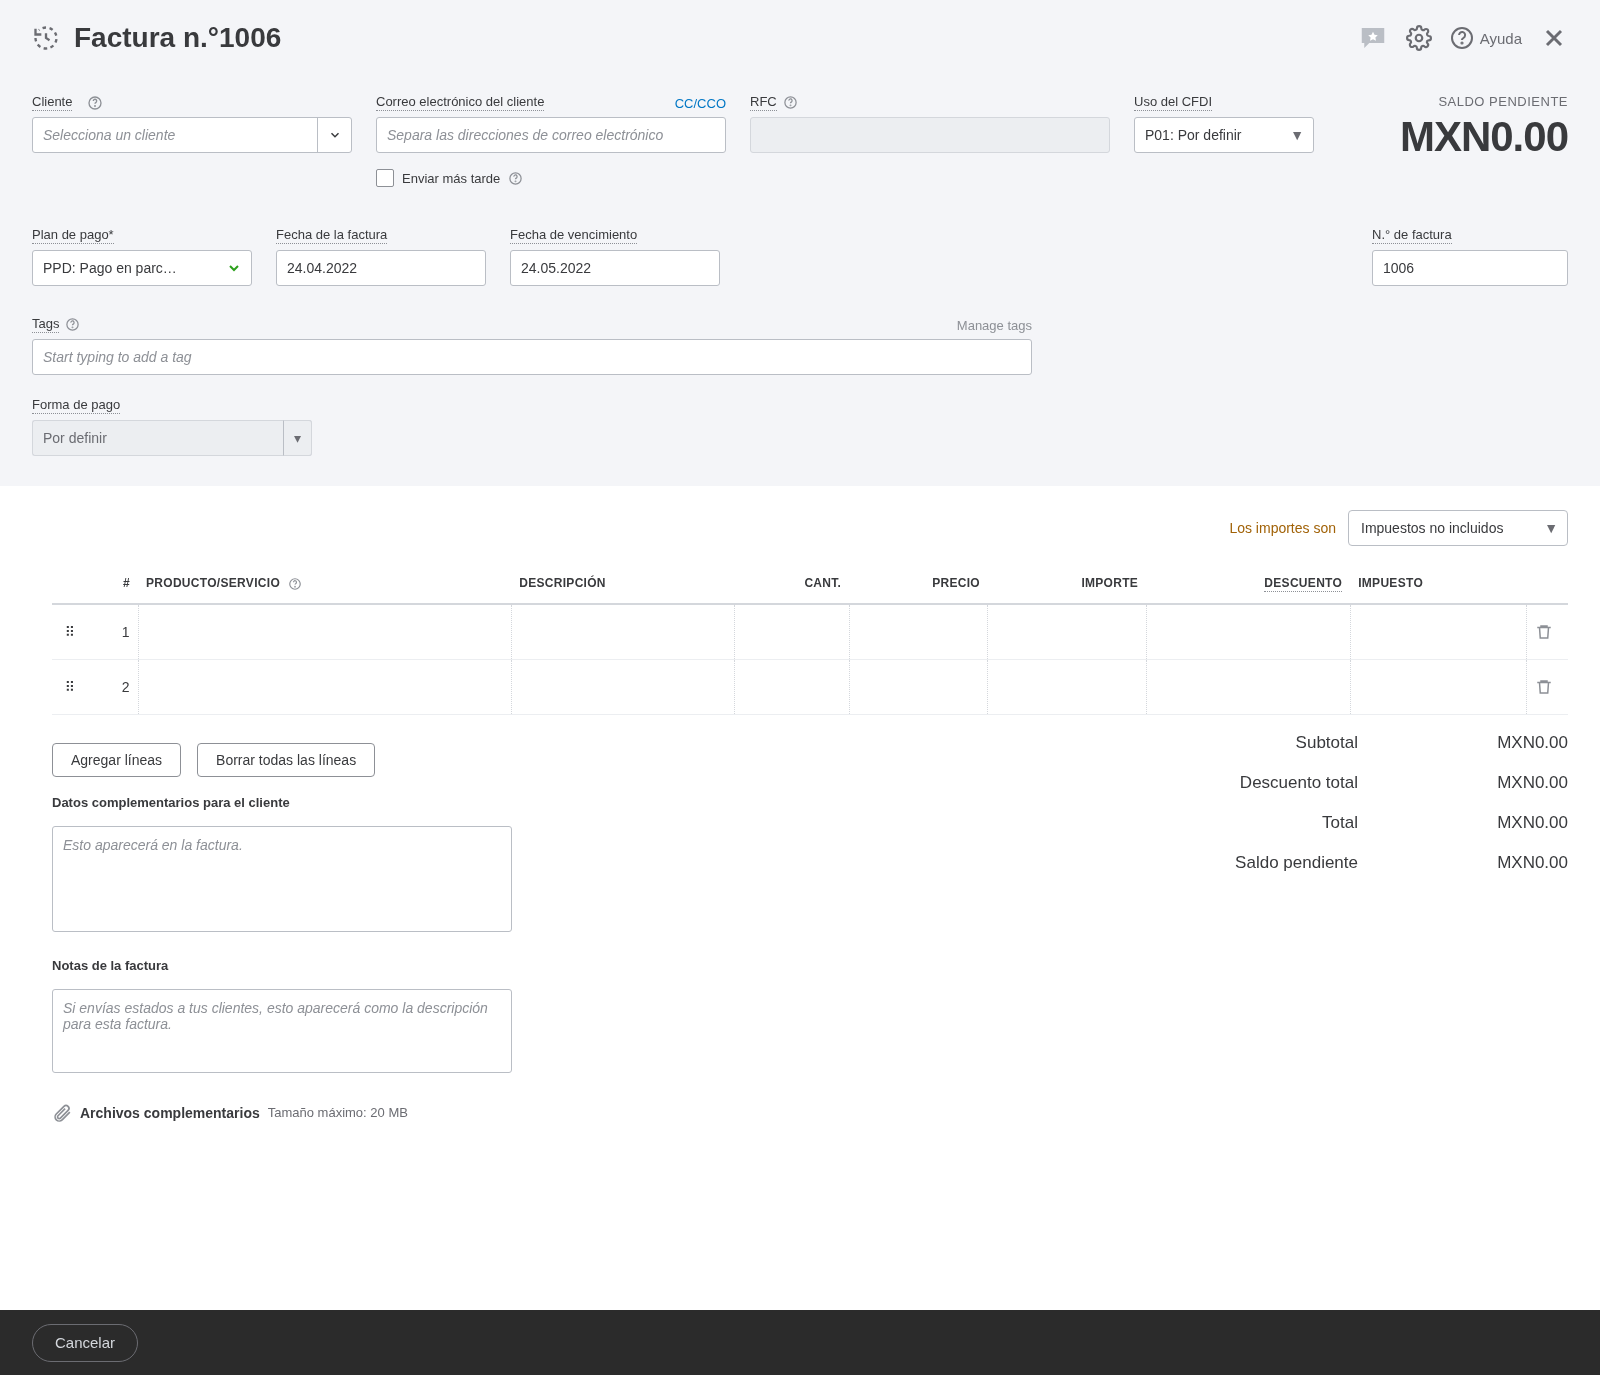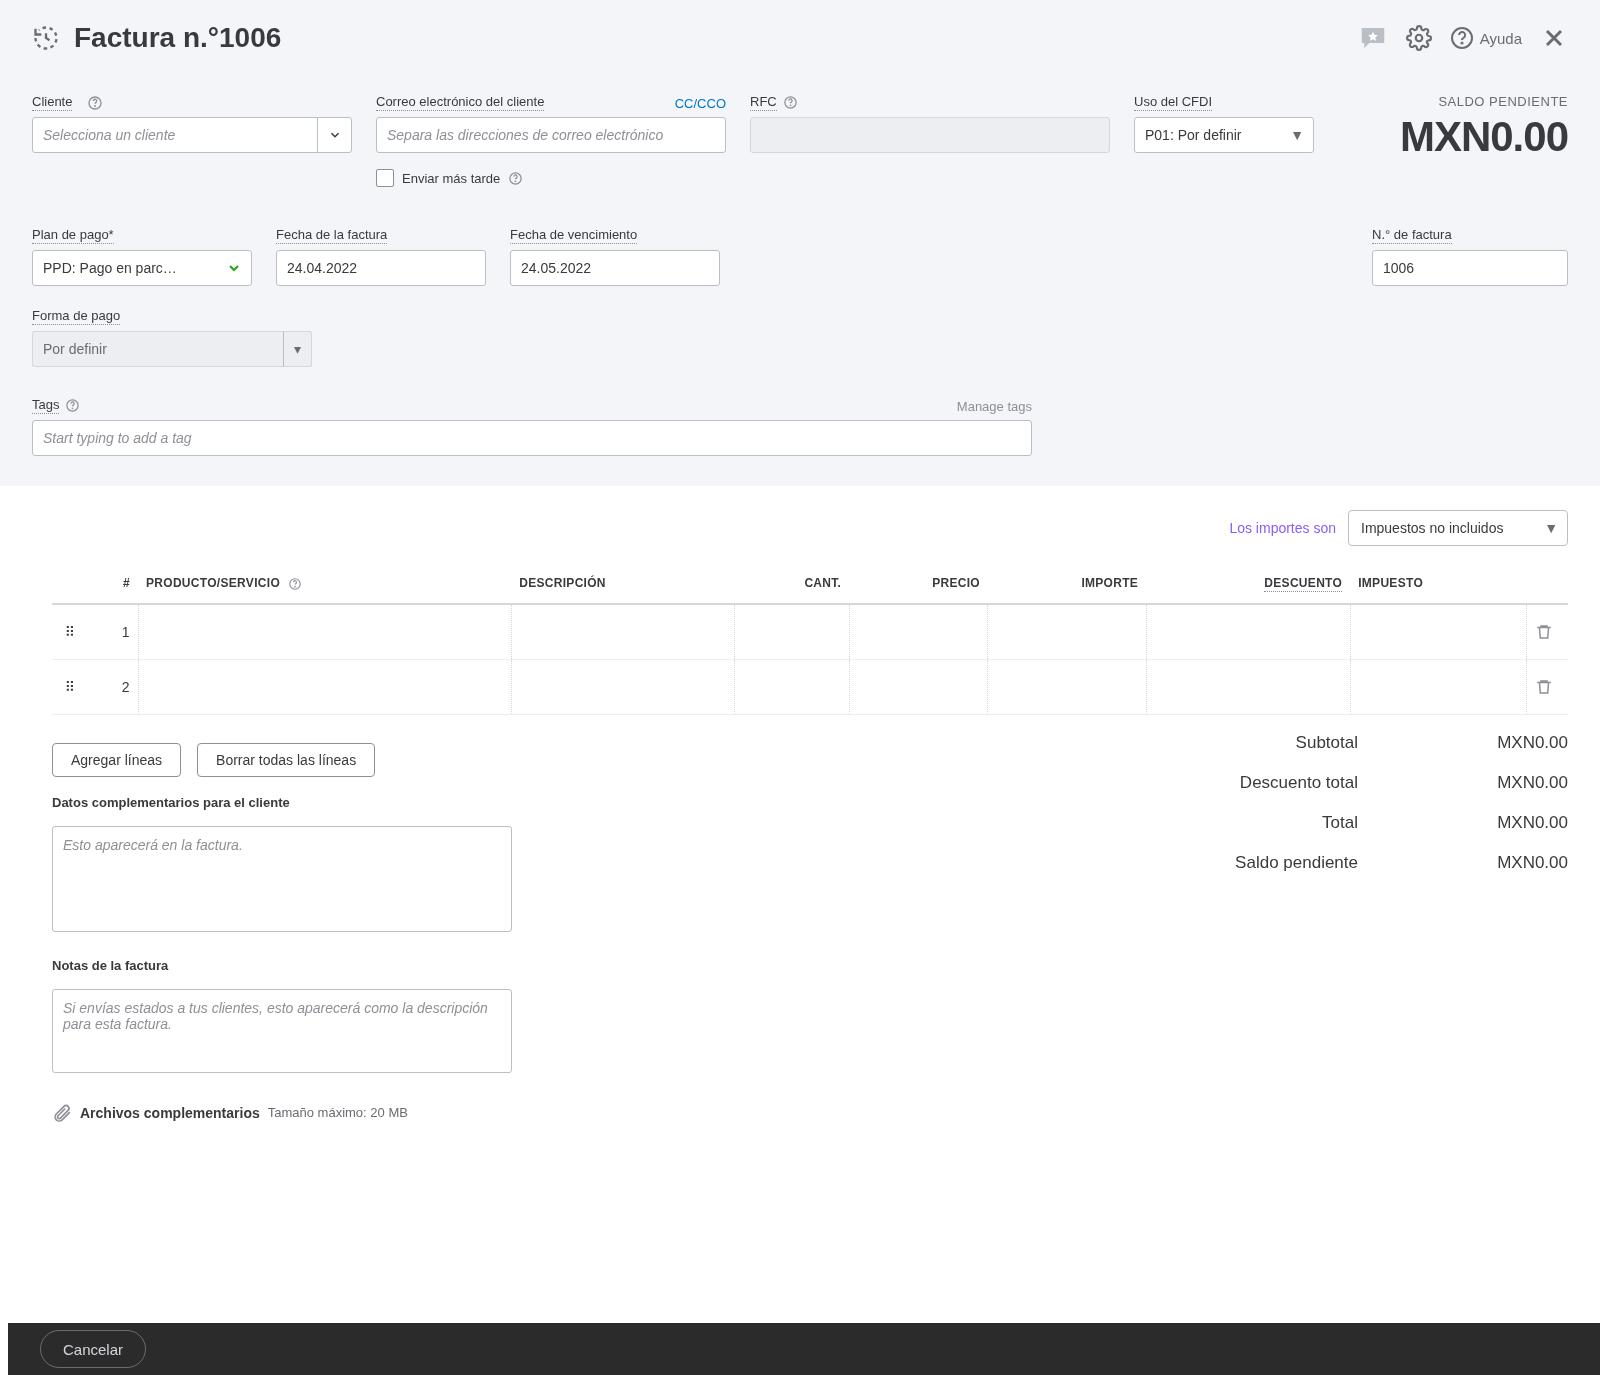--- a/index.html
+++ b/index.html
@@ -42,21 +42,21 @@
   .send-later { display: flex; align-items: center; gap: 8px; margin-top: 10px; }
   .checkbox { width: 18px; height: 18px; border: 1px solid #8d9096; border-radius: 2px; background: #fff; cursor: pointer; }
   .pending-block { margin-left: auto; text-align: right; }
   .pending-label { font-size: 13px; letter-spacing: 0.5px; color: #6b6c72; margin-bottom: 4px; }
   .pending-amount { font-size: 42px; font-weight: 800; color: #393a3d; letter-spacing: -1px; }
   .second-row { margin-top: 40px; display: flex; align-items: flex-start; }
   .manage-tags { color: #8d9096; font-size: 13px; cursor: pointer; }
   .tags-input { width: 1000px; }
   .bottom-region { padding: 24px 32px 120px 52px; }
   .amounts-row { display: flex; justify-content: flex-end; align-items: center; gap: 12px; margin-bottom: 18px; }
-  .amounts-label { font-size: 14px; color: #8b5cf6; }
+  .amounts-label { font-size: 14px; color: #a16207; }
   .tax-select { height: 36px; border: 1px solid #babec5; border-radius: 4px; padding: 0 34px 0 12px; background: #fff; min-width: 220px; }
   table.line-items { width: 100%; border-collapse: collapse; }
   table.line-items th {
     text-align: left; font-size: 12px; font-weight: 700; letter-spacing: 0.3px;
     color: #393a3d; padding: 12px 8px; border-bottom: 2px solid #d4d7dc;
   }
   table.line-items th.right, table.line-items td.right { text-align: right; }
   table.line-items td {
     padding: 18px 8px; border-bottom: 1px solid #eceef1; font-size: 14px; color: #393a3d;
     border-right: 1px dotted #d4d7dc;
@@ -76,21 +76,21 @@
   .totals-row .label { text-align: right; min-width: 200px; }
   .totals-row .value { min-width: 130px; text-align: right; }
   .bottom-flex { display: flex; gap: 40px; margin-top: 8px; }
   .memo-block { display: flex; flex-direction: column; gap: 16px; }
   .memo-label { font-size: 13px; font-weight: 600; color: #393a3d; }
   .textarea { width: 460px; height: 106px; border: 1px solid #babec5; border-radius: 3px; padding: 10px; font-size: 14px; resize: none; font-family: inherit; }
   .textarea::placeholder { color: #8d9096; font-style: italic; }
   .attach-row { display: flex; align-items: center; gap: 8px; margin-top: 30px; color: #6b6c72; }
   .attach-label { font-weight: 600; color: #393a3d; }
   .footer-bar {
-    position: fixed; bottom: 0; left: 8px; right: 0; height: 52px;
+    position: fixed; bottom: 0; left: 0; right: 0; height: 65px;
     background: #2b2b2b; display: flex; align-items: center; justify-content: space-between;
     padding: 0 32px;
   }
   .footer-left, .footer-right { display: flex; gap: 14px; align-items: center; }
   .pill-btn {
     height: 38px; padding: 0 22px; border-radius: 19px; border: 1px solid #6b6c72;
     background: transparent; color: #d4d7dc; font-size: 15px; cursor: pointer;
   }
   .pill-btn.save { border-color: #6b6c72; }
   .pill-btn.primary { background: #2ca01c; border-color: #2ca01c; color: #fff; font-weight: 600; }
@@ -233,43 +233,43 @@
         <span class="field-label">Fecha de vencimiento</span>
         <input class="input" value="24.05.2022" style="">
       </div>
     </div>
     <div class="field-group" style="width:196px;margin-left:auto">
       <span class="field-label">N.° de factura</span>
       <input class="input" value="1006" style="">
     </div>
   </div>
 
-  <div class="field-group" style="margin-top:22px;width:280px">
-    <span class="field-label">Forma de pago</span>
-    <div class="select-wrap">
-      <div class="input disabled-input" style="width:100%;display:flex;align-items:center;border-right:none">
-        <span style="color:#6b6c72">Por definir</span>
-      </div>
-      <span class="chev" style="border-left:1px solid #babec5;height:100%;display:flex;align-items:center;padding:0 10px;background:#eceef1;border:1px solid #d4d7dc;border-left:1px solid #babec5;right:0;top:0;transform:none;border-radius:0 3px 3px 0">▾</span>
-    </div>
-  </div>
-
   <div class="field-group" style="margin-top:30px">
     <div class="label-row" style="width:1000px">
       <span style="display:flex;align-items:center;gap:6px">
         <span class="field-label">Tags</span>
         <svg width="15" height="15" viewBox="0 0 24 24" fill="none" stroke="#8d9096" stroke-width="2">
             <circle cx="12" cy="12" r="9"></circle>
             <path d="M9.5 9a2.5 2.5 0 1 1 4.8.8c0 1.6-2.3 1.6-2.3 3.2"></path>
             <circle cx="12" cy="16.5" r="0.5" fill="#8d9096"></circle>
           </svg>
       </span>
       <span class="manage-tags">Manage tags</span>
     </div>
     <input class="input tags-input" placeholder="Start typing to add a tag" style="">
+  </div>
+
+  <div class="field-group" style="margin-top:22px;width:280px">
+    <span class="field-label">Forma de pago</span>
+    <div class="select-wrap">
+      <div class="input disabled-input" style="width:100%;display:flex;align-items:center;border-right:none">
+        <span style="color:#6b6c72">Por definir</span>
+      </div>
+      <span class="chev" style="border-left:1px solid #babec5;height:100%;display:flex;align-items:center;padding:0 10px;background:#eceef1;border:1px solid #d4d7dc;border-left:1px solid #babec5;right:0;top:0;transform:none;border-radius:0 3px 3px 0">▾</span>
+    </div>
   </div>
 </div>
 
 <div class="bottom-region">
   <div class="amounts-row">
     <span class="amounts-label">Los importes son</span>
     <div class="select-wrap">
       <div class="tax-select" style="display:flex;align-items:center">
         <span>Impuestos no incluidos</span>
       </div>

